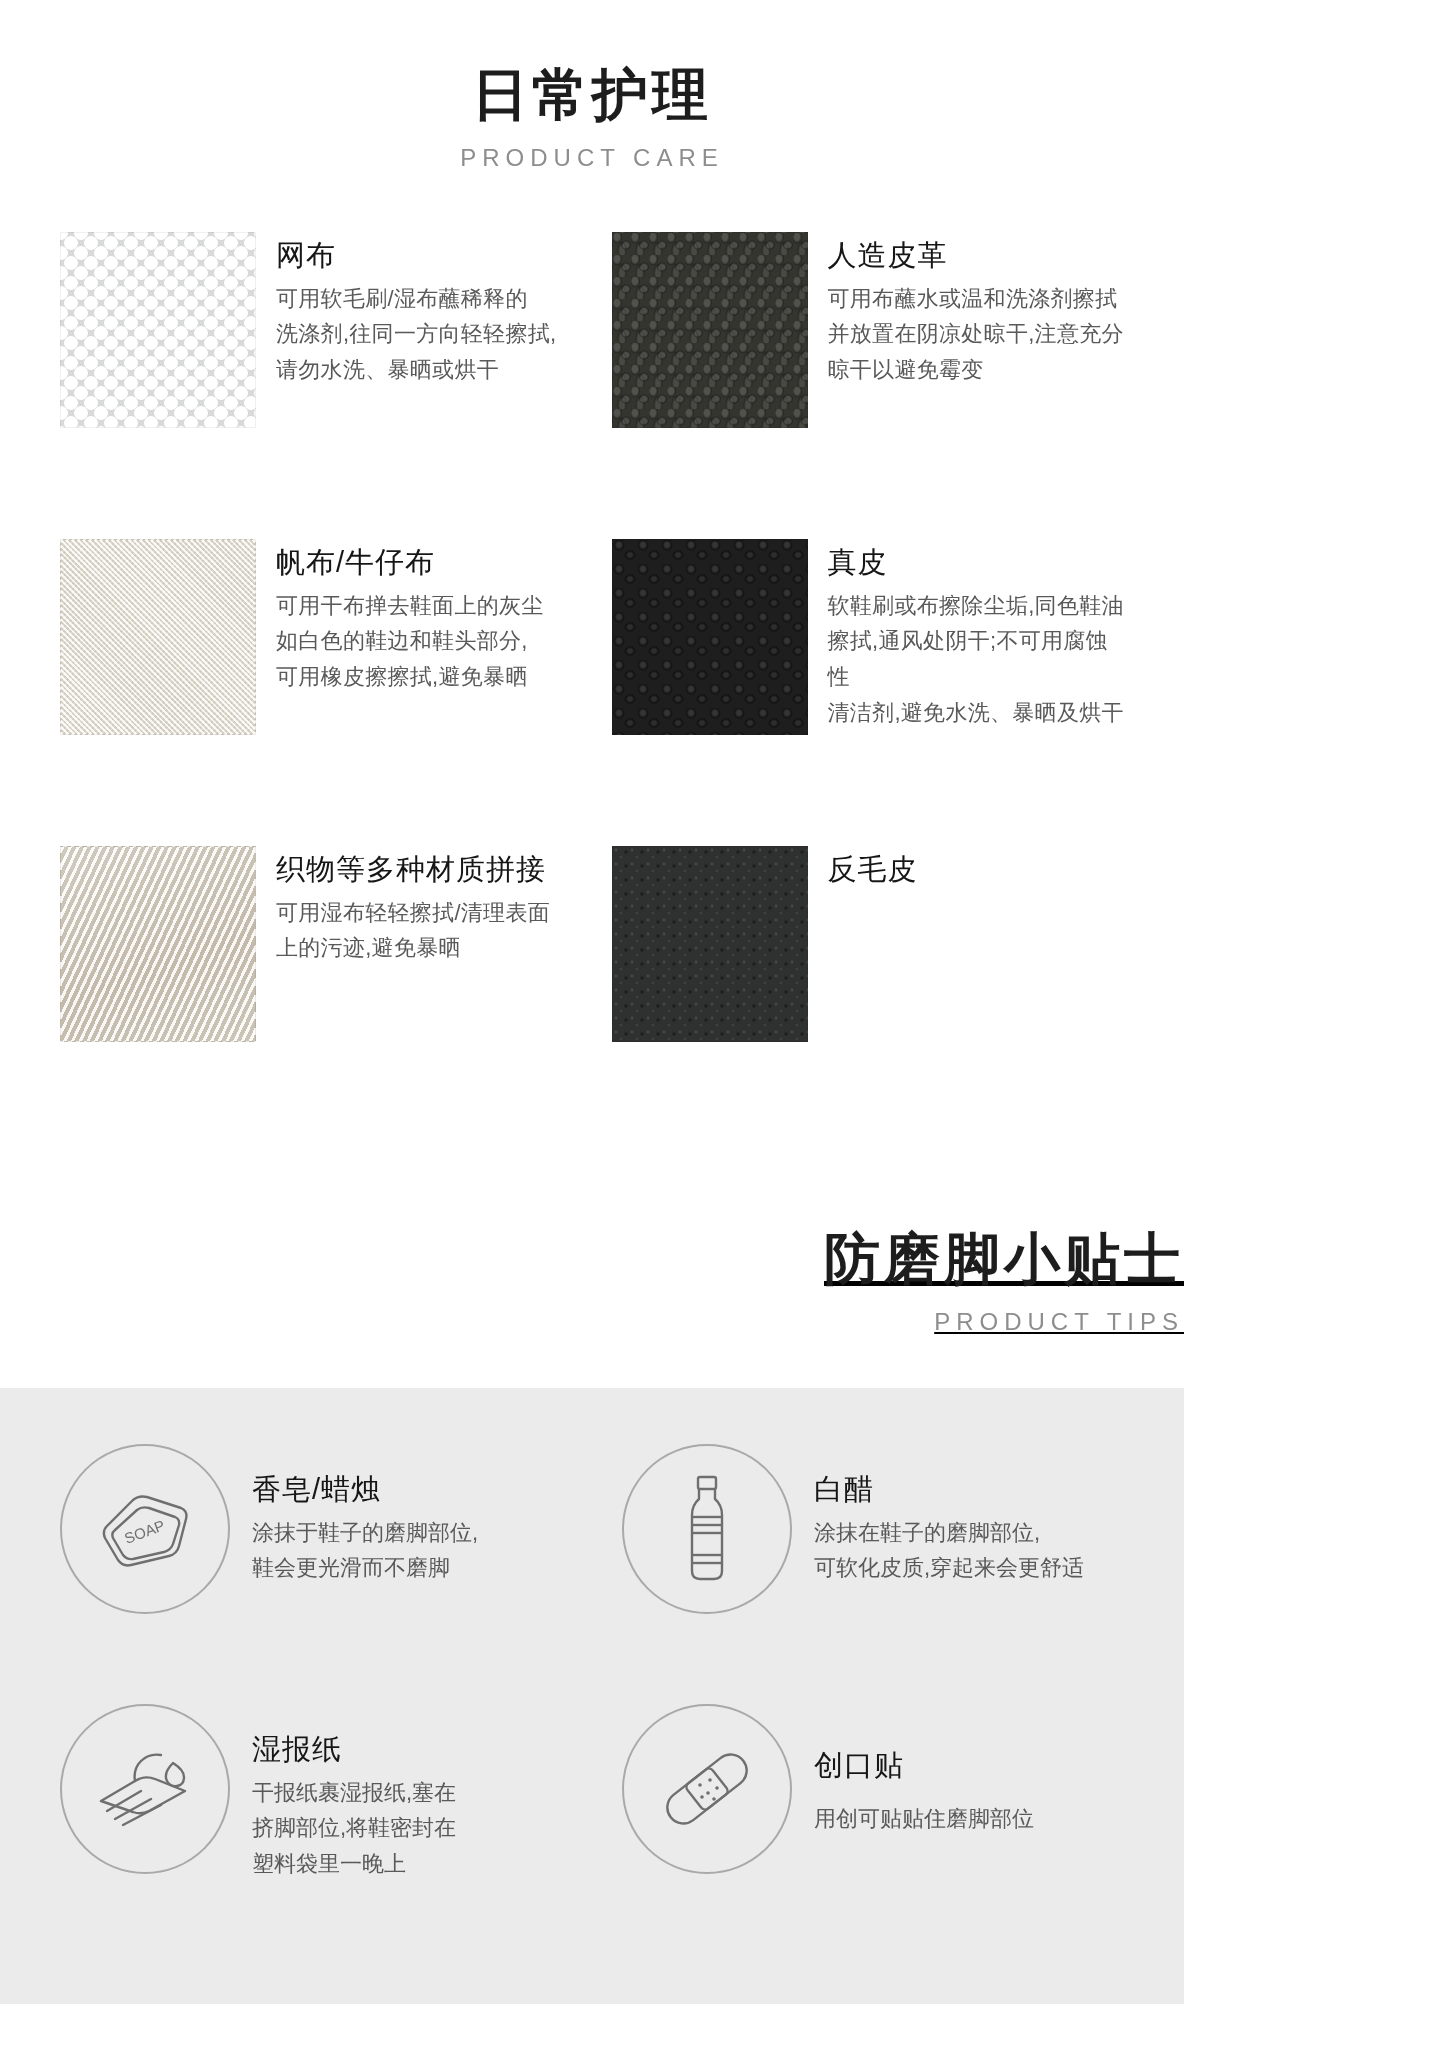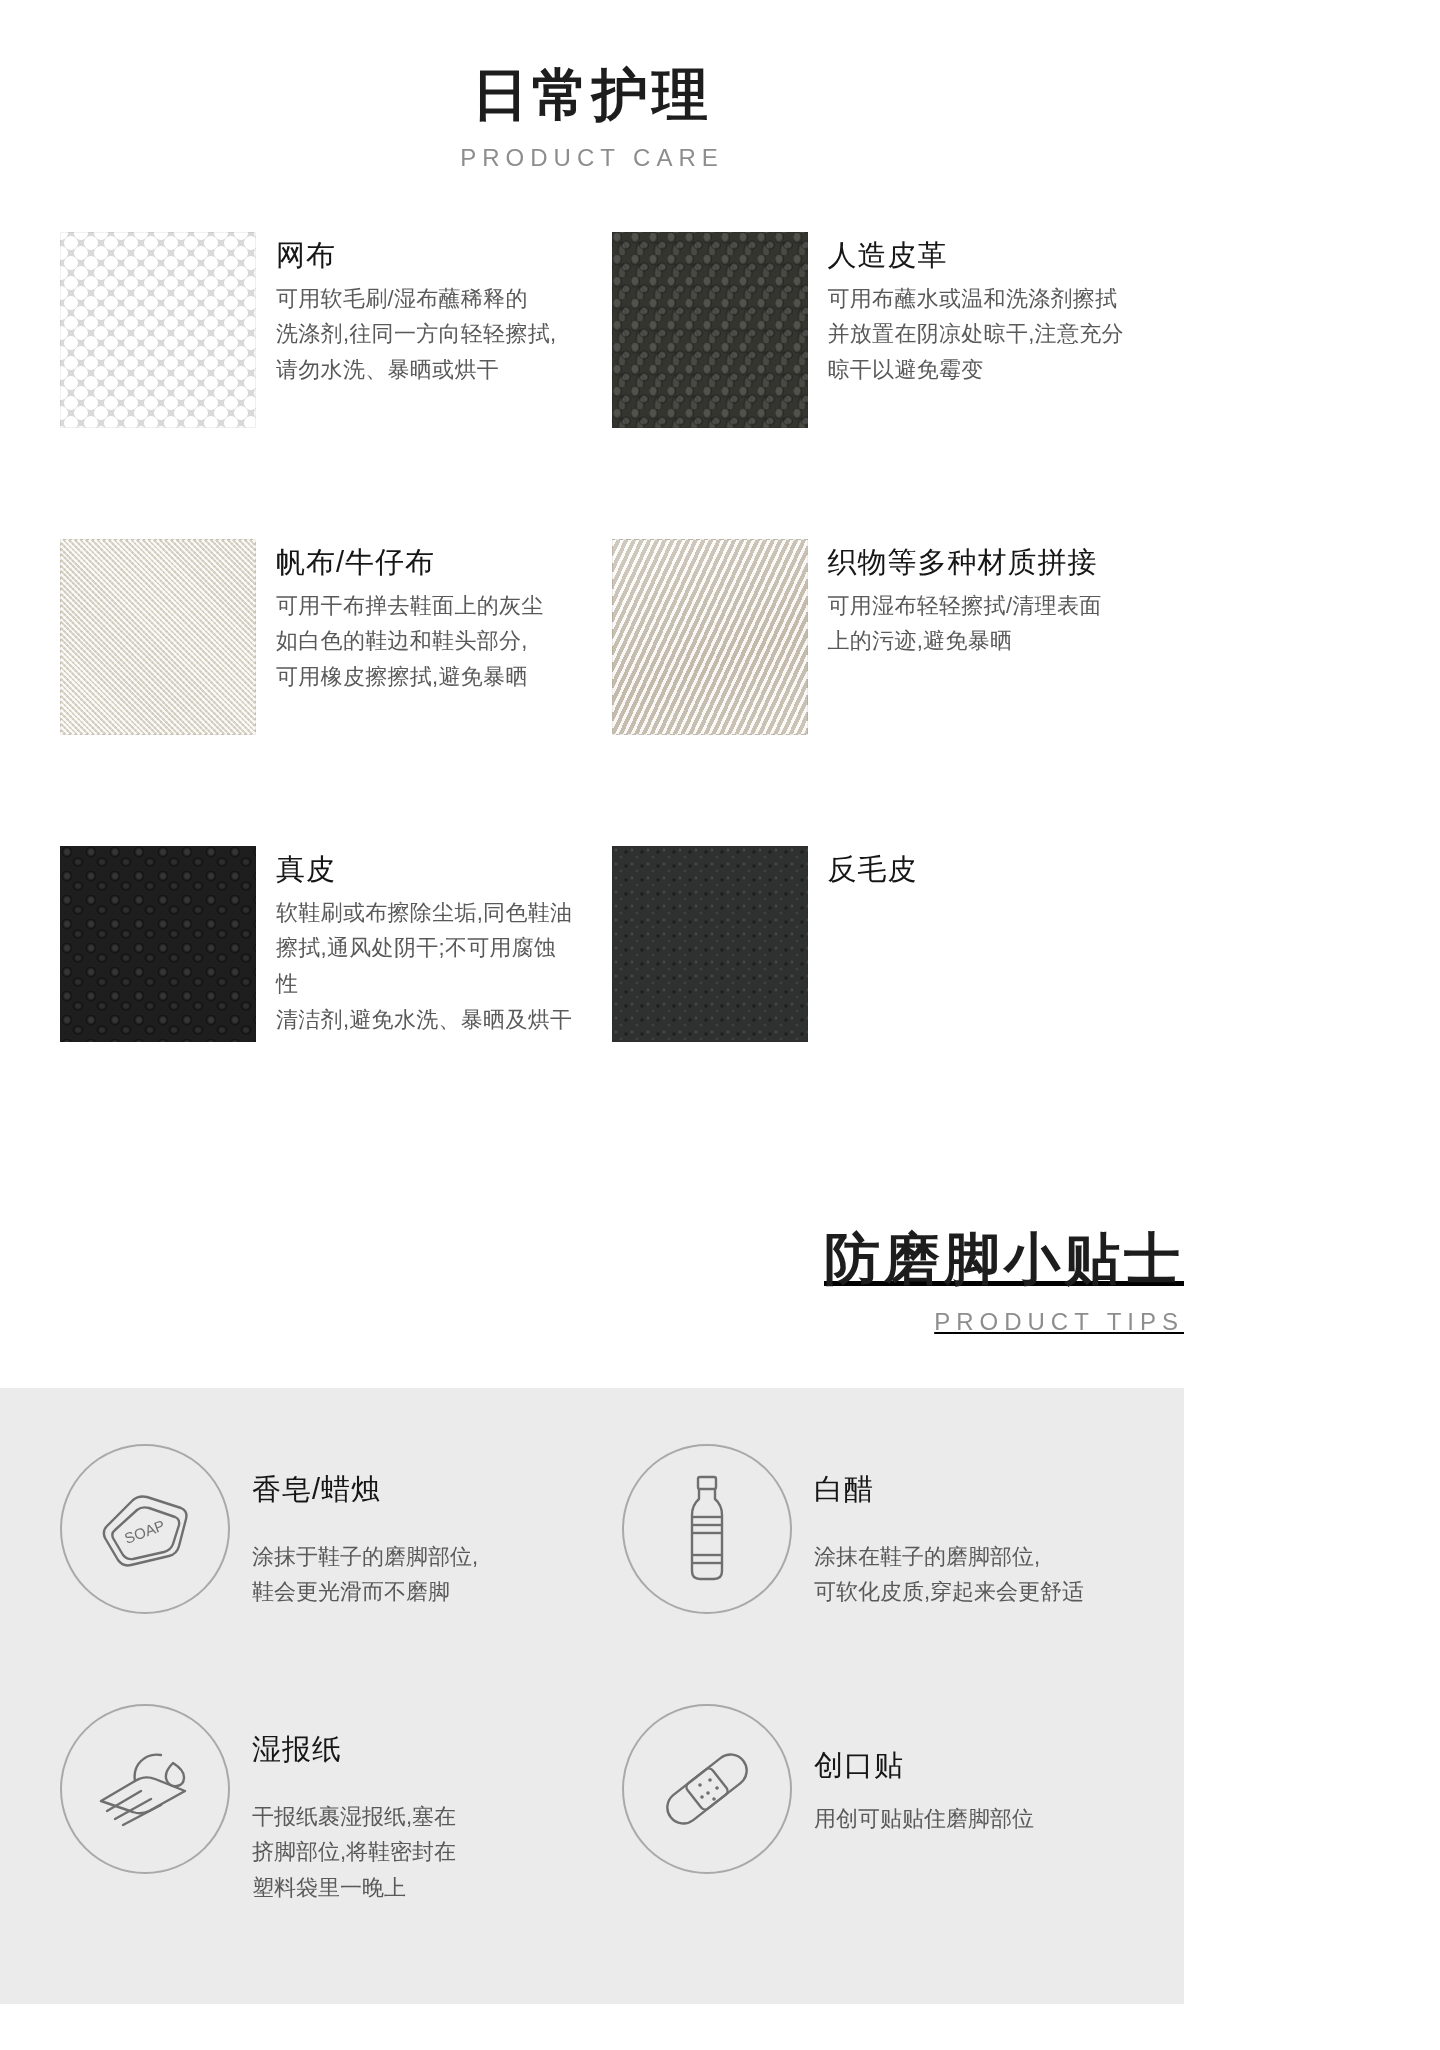--- a/index.html
+++ b/index.html
@@ -145,21 +145,21 @@
     margin-right: 22px;
   }
   .tip-text { padding-top: 28px; }
   .tip-name {
     font-size: 29px;
     color: #161616;
     letter-spacing: 1px;
     line-height: 1.2;
   }
   .tip-desc {
-    margin-top: 32px;
+    margin-top: 8px;
     font-size: 22px;
     line-height: 1.62;
     color: #595959;
     white-space: pre-line;
   }
   .tip-item.compact .tip-text { padding-top: 44px; }
   .tip-item.compact .tip-desc { margin-top: 18px; }
 </style>
 </head>
 <body>
@@ -198,35 +198,35 @@
         <div class="swatch sw-canvas"></div>
         <div class="care-text">
           <div class="care-name">帆布/牛仔布</div>
           <div class="care-desc">可用干布掸去鞋面上的灰尘
 如白色的鞋边和鞋头部分,
 可用橡皮擦擦拭,避免暴晒</div>
         </div>
       </div>
 
       <div class="care-item">
-        <div class="swatch sw-mixed"></div>
-        <div class="care-text">
-          <div class="care-name">织物等多种材质拼接</div>
-          <div class="care-desc">可用湿布轻轻擦拭/清理表面
-上的污迹,避免暴晒</div>
-        </div>
-      </div>
-
-      <div class="care-item">
         <div class="swatch sw-leather"></div>
         <div class="care-text">
           <div class="care-name">真皮</div>
           <div class="care-desc">软鞋刷或布擦除尘垢,同色鞋油
 擦拭,通风处阴干;不可用腐蚀性
 清洁剂,避免水洗、暴晒及烘干</div>
+        </div>
+      </div>
+
+      <div class="care-item">
+        <div class="swatch sw-mixed"></div>
+        <div class="care-text">
+          <div class="care-name">织物等多种材质拼接</div>
+          <div class="care-desc">可用湿布轻轻擦拭/清理表面
+上的污迹,避免暴晒</div>
         </div>
       </div>
 
       <div class="care-item">
         <div class="swatch sw-suede"></div>
         <div class="care-text">
           <div class="care-name">反毛皮</div>
         </div>
       </div>
 

